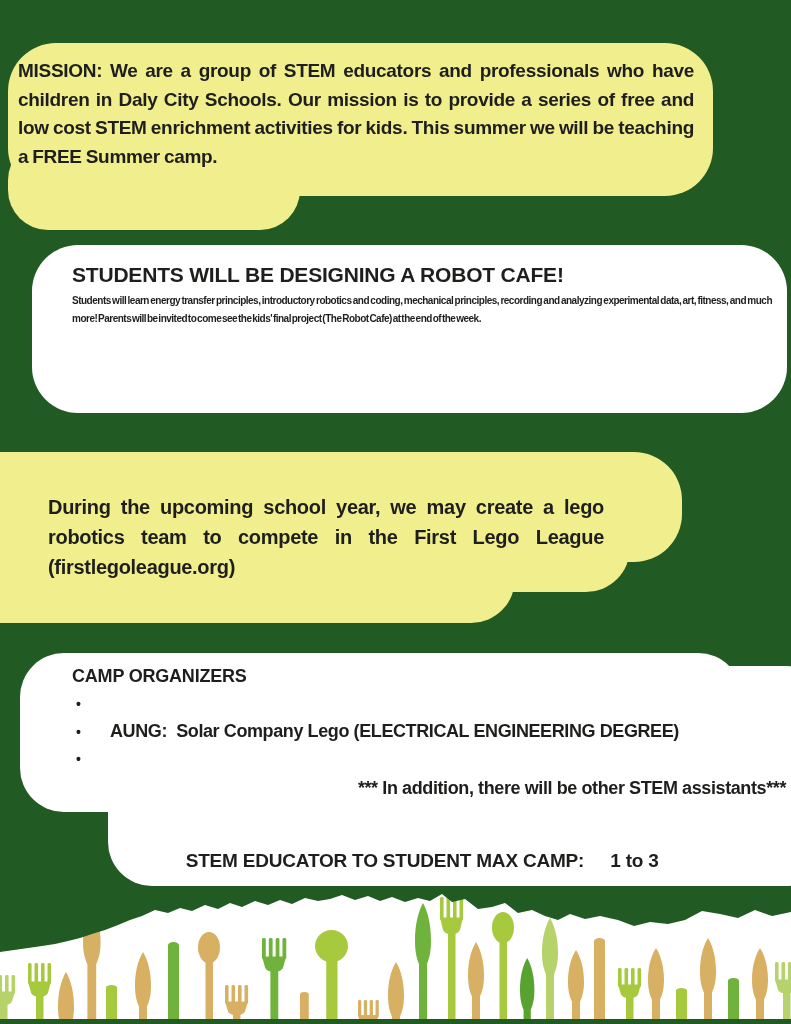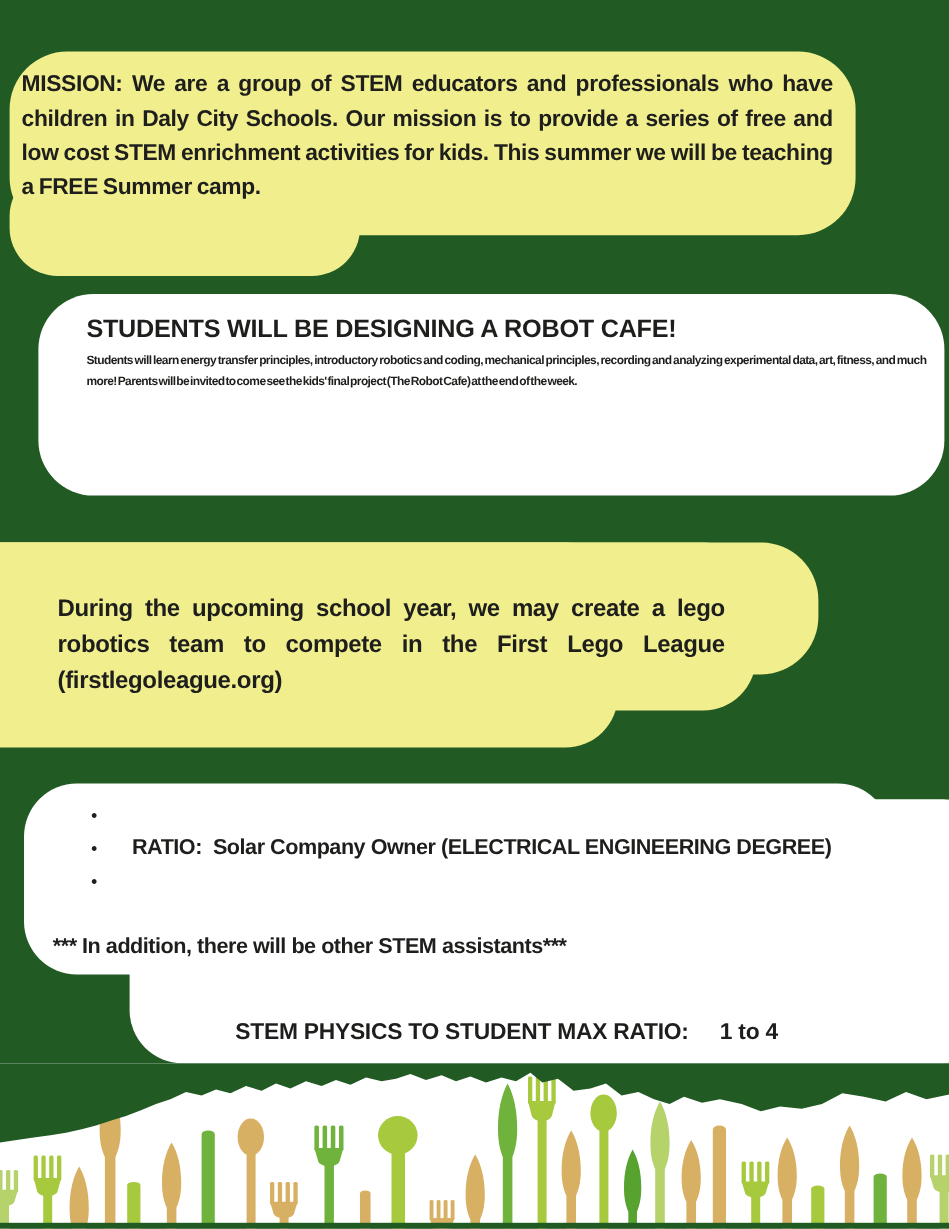--- a/index.html
+++ b/index.html
@@ -51,21 +51,21 @@
   .org-b{left:108px;top:666px;width:722px;height:220px;border-radius:44px;}
   .org-inner{position:absolute;left:72px;top:666px;width:712px;}
   .org-heading{font-size:18px;font-weight:bold;margin:0 0 4px 0;letter-spacing:-0.2px;}
   .org-list{list-style:none;margin:0;padding:0;}
   .org-list li{
     display:flex;align-items:baseline;
     font-size:18px;font-weight:bold;line-height:27px;
     letter-spacing:-0.4px;white-space:pre;
   }
   .org-bullet{width:34px;text-align:left;padding-left:4px;font-size:14px;}
-  .org-note{position:absolute;left:44px;top:778px;width:724px;text-align:left;
+  .org-note{position:absolute;left:62px;top:778px;width:724px;text-align:right;
     font-size:18px;font-weight:bold;letter-spacing:-0.4px;white-space:pre;}
   .org-ratio{position:absolute;left:50px;top:828px;width:724px;text-align:center;
     font-size:19px;font-weight:bold;letter-spacing:-0.2px;white-space:pre;}
   .org-ratio .gap{display:inline-block;width:26px;}
 
   
   .band{position:absolute;left:0;top:886px;width:791px;height:138px;}
 </style>
 </head>
 <body>
@@ -83,36 +83,37 @@
   </div>
 
   <div class="bubble yellow lego-c"></div>
   <div class="bubble yellow lego-b"></div>
   <div class="bubble yellow lego-a"></div>
   <div class="lego-text">During the upcoming school year, we may create a lego robotics  team to compete in the First Lego League (firstlegoleague.org)</div>
 
   <div class="bubble white org-b"></div>
   <div class="bubble white org-a"></div>
   <div class="org-inner">
+    <div class="org-heading">CAMP ORGANIZERS</div>
     <ul class="org-list">
       <li>
         <span class="org-bullet">•</span>
       </li>
       <li>
         <span class="org-bullet">•</span>
-        <span>RATIO:  Solar Company Owner (ELECTRICAL ENGINEERING DEGREE)</span>
+        <span>AUNG:  Solar Company Lego (ELECTRICAL ENGINEERING DEGREE)</span>
       </li>
       <li>
         <span class="org-bullet">•</span>
       </li>
     </ul>
   </div>
   <div class="org-note">*** In addition, there will be other STEM assistants***</div>
   <div class="org-ratio">
-    <span>STEM PHYSICS TO STUDENT MAX RATIO:</span><span class="gap"></span><span>1 to 4</span>
+    <span>STEM EDUCATOR TO STUDENT MAX CAMP:</span><span class="gap"></span><span>1 to 3</span>
   </div>
 
   <svg class="band" width="791" height="138" viewBox="0 0 791 138" xmlns="http://www.w3.org/2000/svg">
     <defs>
       <g id="u-knife">
         <path d="M8,0 C3,14 0,34 0,58 C0,76 2,86 4,94 L4,200 L12,200 L12,94 C14,86 16,76 16,58 C16,34 13,14 8,0 Z"></path>
       </g>
       <g id="u-fork">
         <rect x="0" y="0" width="3.6" height="34" rx="1.8"></rect>
         <rect x="6.5" y="0" width="3.6" height="34" rx="1.8"></rect>

